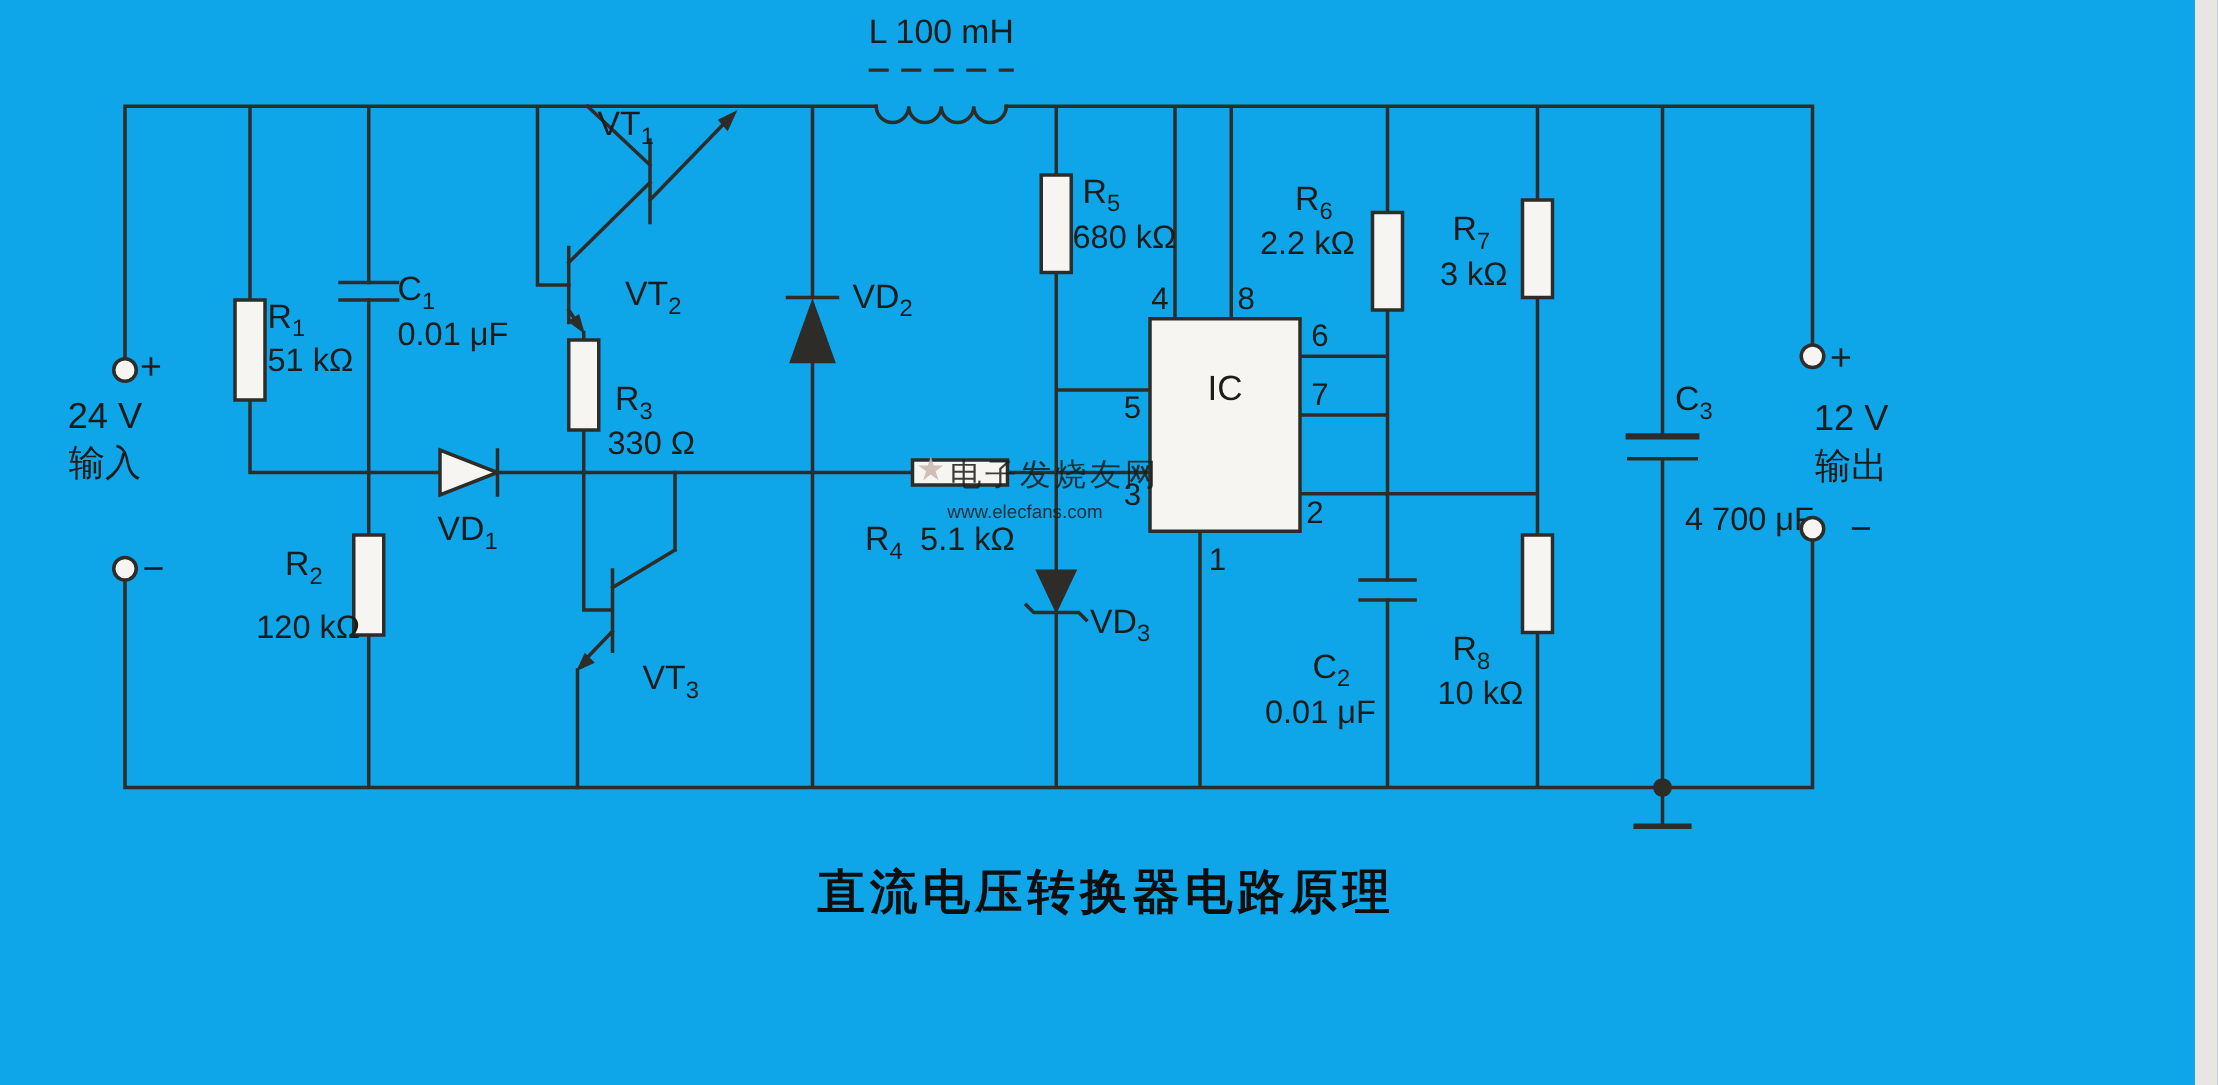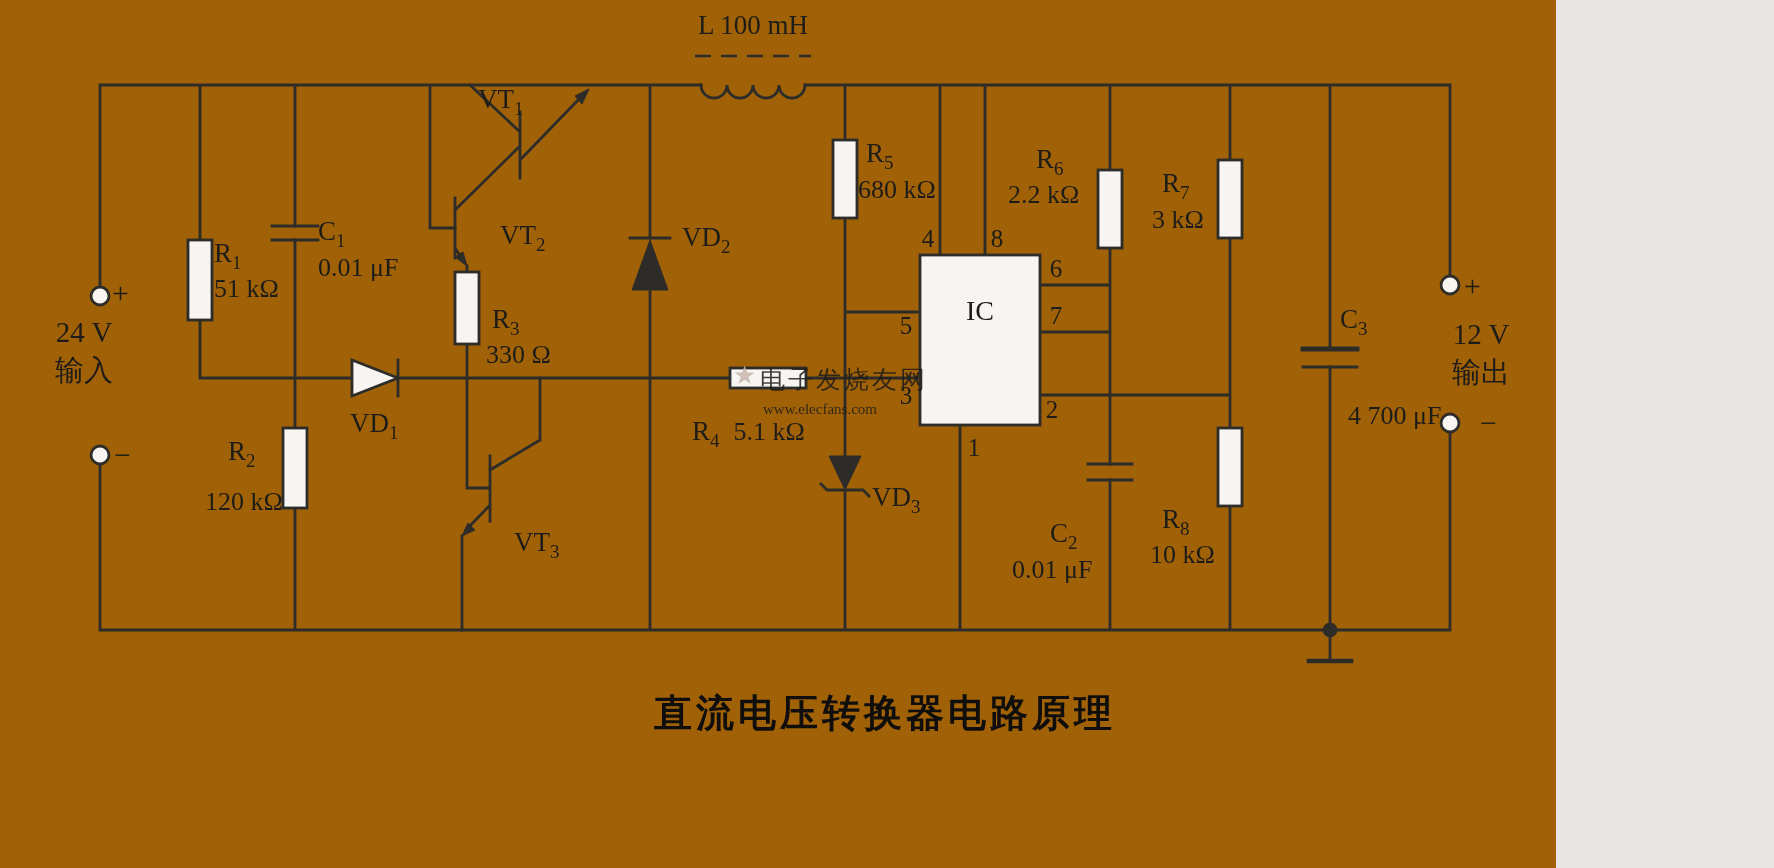--- a/index.html
+++ b/index.html
@@ -1,18 +1,18 @@
 <!DOCTYPE html>
 <html><head>
 <meta charset="utf-8">
 <style>
   html,body{margin:0;padding:0;background:#e8e6e2;}
   .page{
-    width:1556px;height:868px;background:#a16207;position:relative;overflow:hidden;
-    font-family:Liberation Serif, serif;
+    width:1756px;height:868px;background:#0ea5e9;position:relative;overflow:hidden;
+    font-family:Liberation Sans, sans-serif;
   }
   svg{display:block;}
   .wire{stroke:#2e2c29;stroke-width:2.8;fill:none;stroke-linecap:square;}
   .comp{fill:#f7f5f1;stroke:#2e2c29;stroke-width:2.8;}
   .fillpoly{fill:#2e2c29;stroke:#2e2c29;stroke-width:1;}
   .hollowpoly{fill:#f7f5f1;stroke:#2e2c29;stroke-width:2.8;}
   .dashed{stroke:#2e2c29;stroke-width:2.6;fill:none;stroke-dasharray:16 10;}
   text{fill:#1e1c19;}
   .lbl{font-size:27px;}
   .sub{font-size:19px;}

